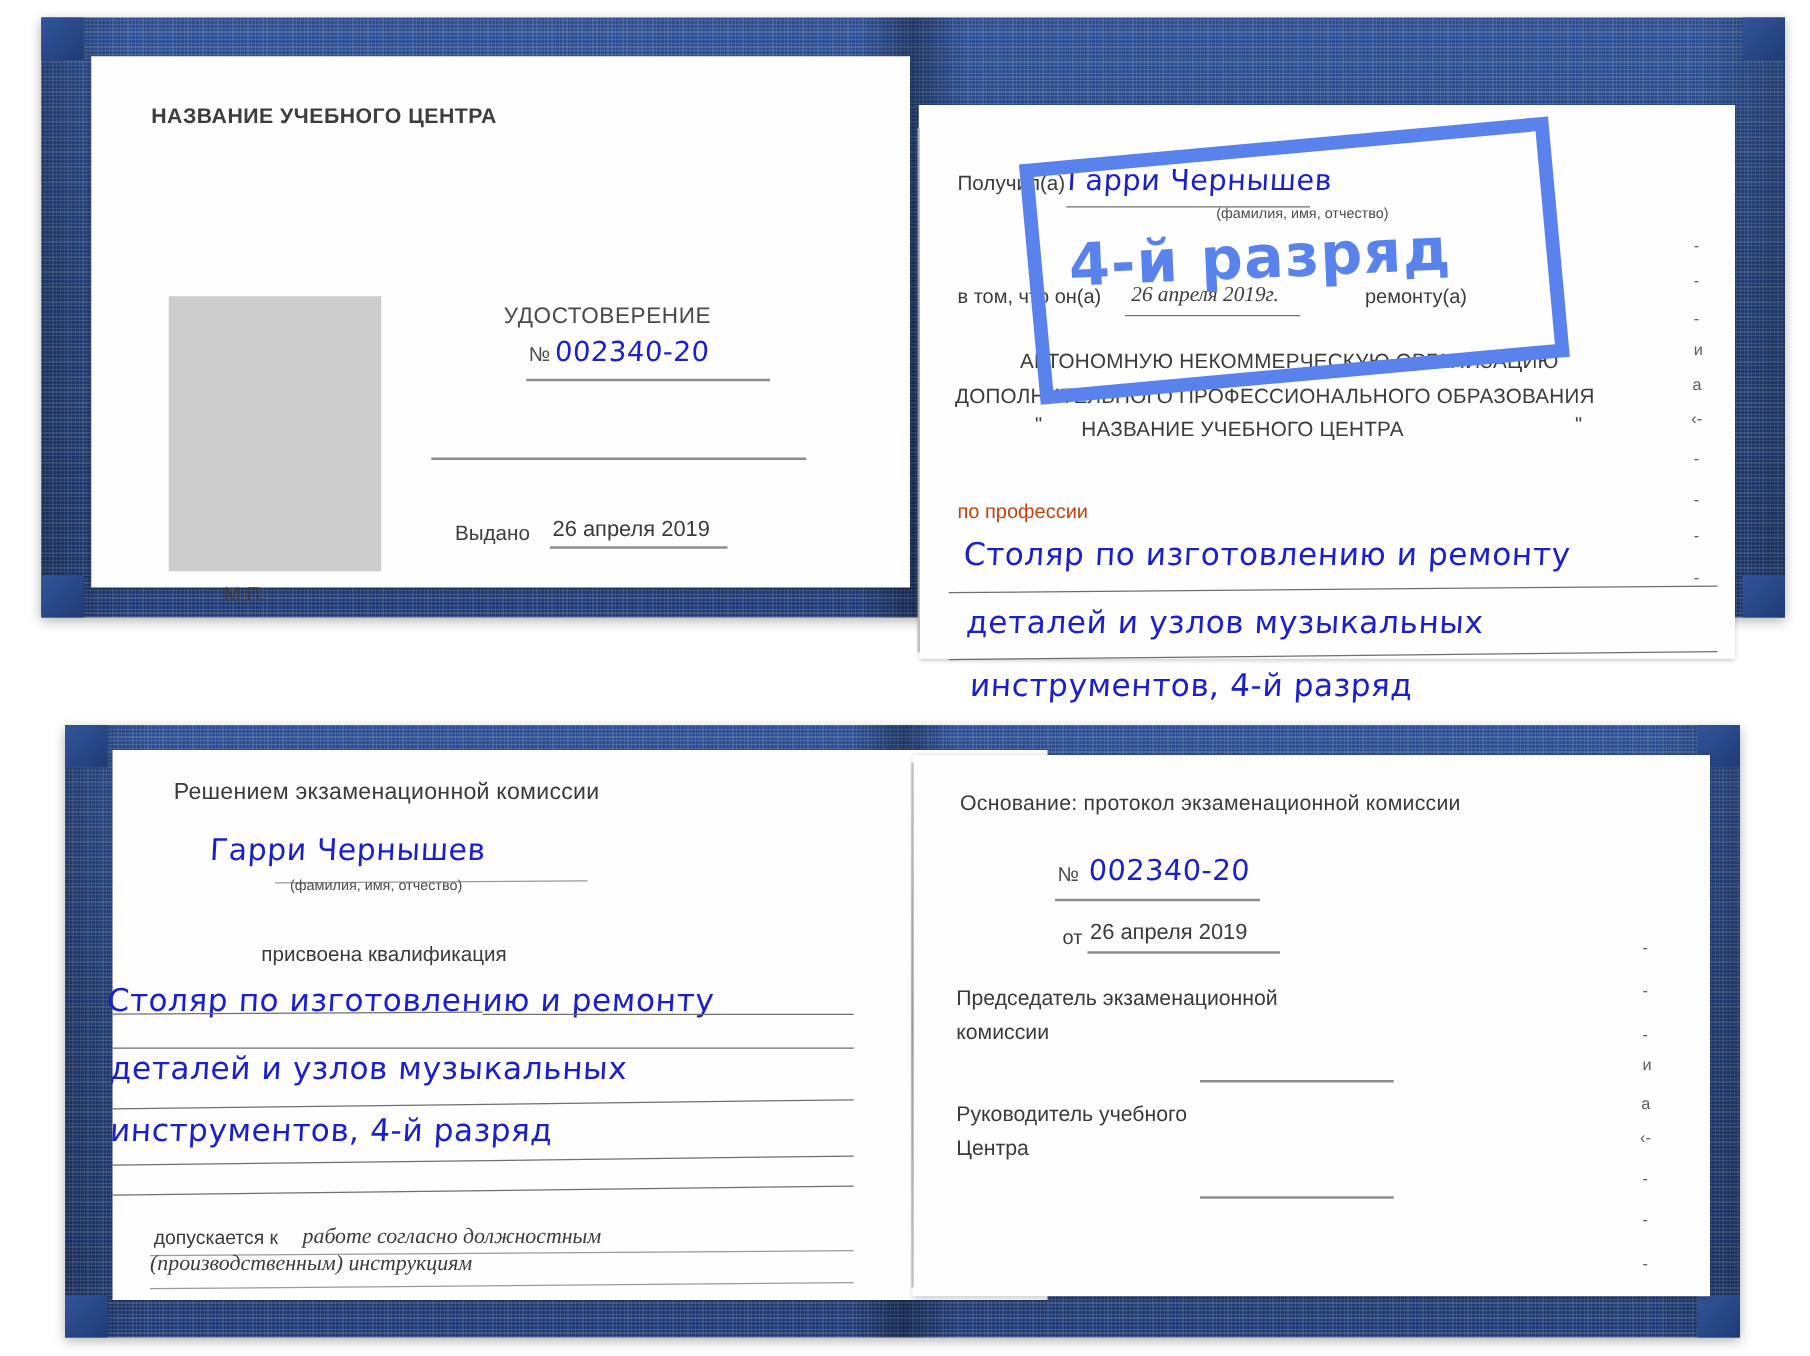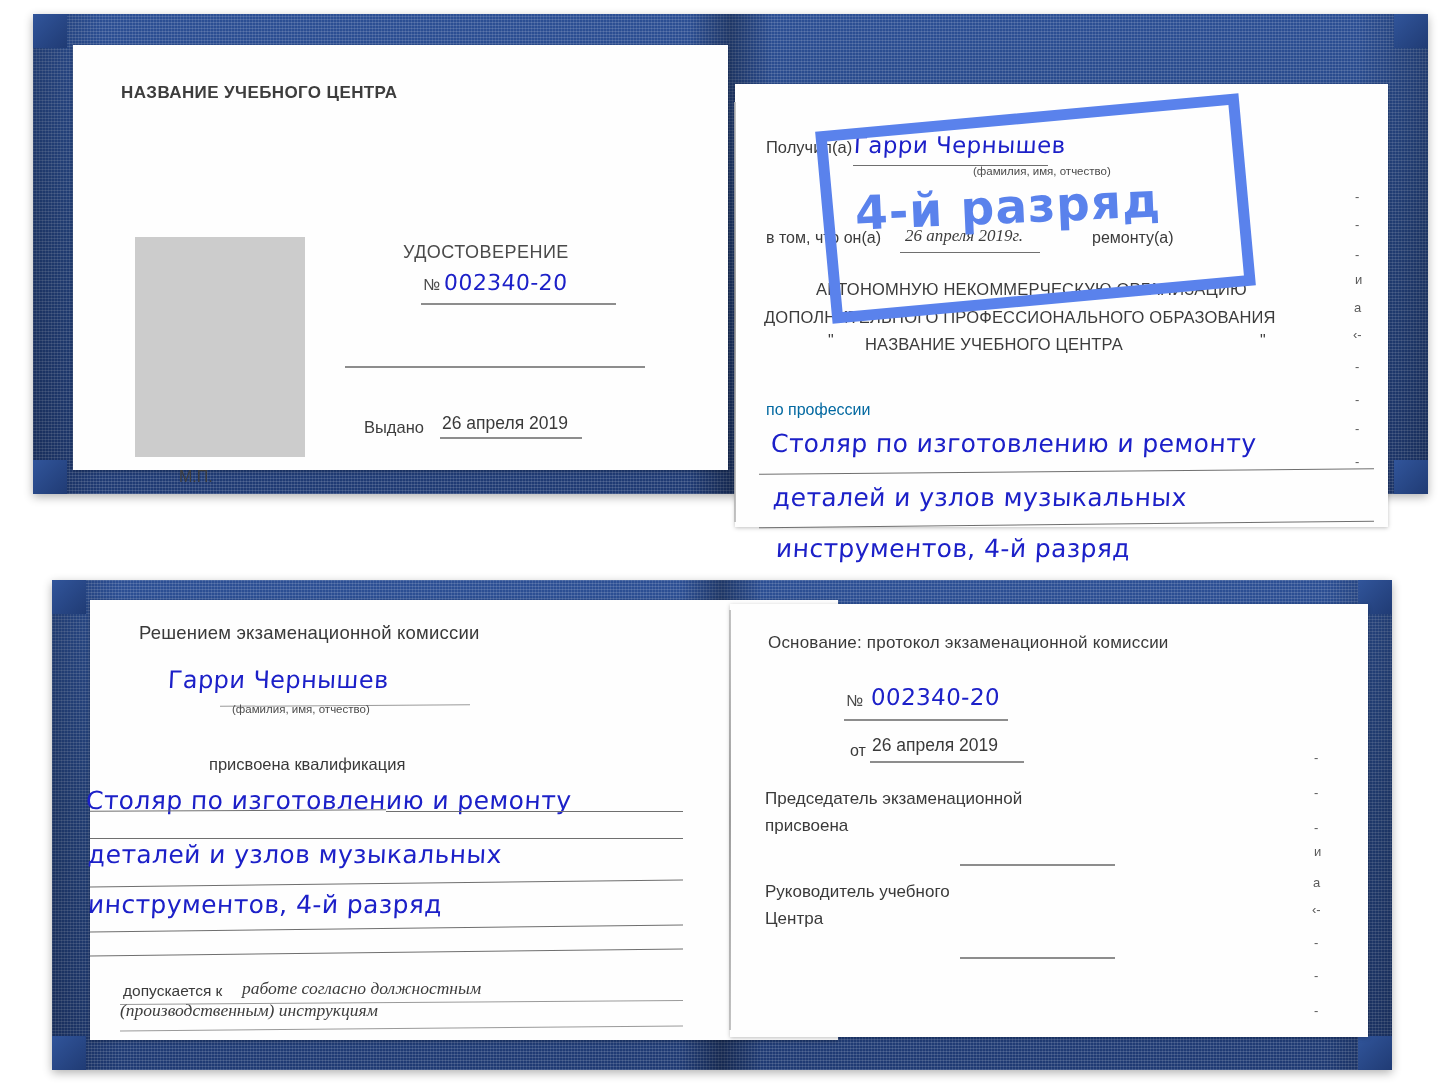--- a/index.html
+++ b/index.html
@@ -131,21 +131,21 @@
       <div class="t serif-it" style="left:170px;top:142px;font-size:17px;">26 апреля 2019г.</div>
       <div class="rule dark" style="left:165px;top:168px;width:140px;"></div>
       <div class="t sans" style="left:357px;top:145px;font-size:16px;color:#3b3b3b;">ремонту(а)</div>
 
       <div class="t sans" style="left:81px;top:196px;font-size:16.5px;color:#3b3b3b;letter-spacing:.2px;">АВТОНОМНУЮ НЕКОММЕРЧЕСКУЮ ОРГАНИЗАЦИЮ</div>
       <div class="t sans" style="left:29px;top:224px;font-size:16.5px;color:#3b3b3b;letter-spacing:.2px;">ДОПОЛНИТЕЛЬНОГО ПРОФЕССИОНАЛЬНОГО ОБРАЗОВАНИЯ</div>
       <div class="t sans" style="left:93px;top:248px;font-size:16px;color:#3b3b3b;">"</div>
       <div class="t sans" style="left:130px;top:251px;font-size:16.5px;color:#3b3b3b;letter-spacing:.2px;">НАЗВАНИЕ УЧЕБНОГО ЦЕНТРА</div>
       <div class="t sans" style="left:525px;top:248px;font-size:16px;color:#3b3b3b;">"</div>
 
-      <div class="t sans" style="left:31px;top:317px;font-size:16px;color:#0369a1;">по профессии</div>
+      <div class="t sans" style="left:31px;top:317px;font-size:16px;color:#c2410c;">по профессии</div>
 
       <div class="t hand" style="left:36px;top:345px;font-size:25px;">Столяр по изготовлению и ремонту</div>
       <div class="rule dark" style="left:24px;top:387px;width:615px;transform:rotate(-0.5deg);"></div>
 
       <div class="t hand" style="left:38px;top:399px;font-size:25px;">деталей и узлов музыкальных</div>
       <div class="rule dark" style="left:24px;top:440px;width:615px;transform:rotate(-0.6deg);"></div>
 
       <div class="t hand" style="left:41px;top:450px;font-size:25px;">инструментов, 4-й разряд</div>
     </div>
 
@@ -215,21 +215,21 @@
 
       <div class="t sans" style="left:116px;top:88px;font-size:16px;color:#4a4a4a;">№</div>
       <div class="t hand" style="left:141px;top:80px;font-size:23px;">002340-20</div>
       <div class="rule" style="left:114px;top:115px;width:164px;"></div>
 
       <div class="t sans" style="left:120px;top:138px;font-size:16px;color:#3a3a3a;">от</div>
       <div class="t sans" style="left:142px;top:131px;font-size:17.5px;color:#3a3a3a;">26 апреля 2019</div>
       <div class="rule" style="left:140px;top:157px;width:154px;"></div>
 
       <div class="t sans" style="left:35px;top:185px;font-size:17px;color:#3a3a3a;">Председатель экзаменационной</div>
-      <div class="t sans" style="left:35px;top:212px;font-size:17px;color:#3a3a3a;">присвоена</div>
+      <div class="t sans" style="left:35px;top:212px;font-size:17px;color:#3a3a3a;">комиссии</div>
       <div class="rule" style="left:230px;top:260px;width:155px;"></div>
 
       <div class="t sans" style="left:35px;top:278px;font-size:17px;color:#3a3a3a;">Руководитель учебного</div>
       <div class="t sans" style="left:35px;top:305px;font-size:17px;color:#3a3a3a;">Центра</div>
       <div class="rule" style="left:230px;top:353px;width:155px;"></div>
     </div>
 
     <div>
       <div class="edge-mark" style="left:1262px;top:170px;">-</div>
       <div class="edge-mark" style="left:1262px;top:205px;">-</div>

